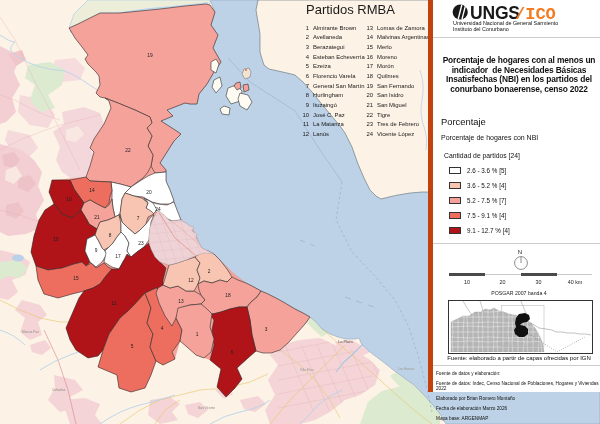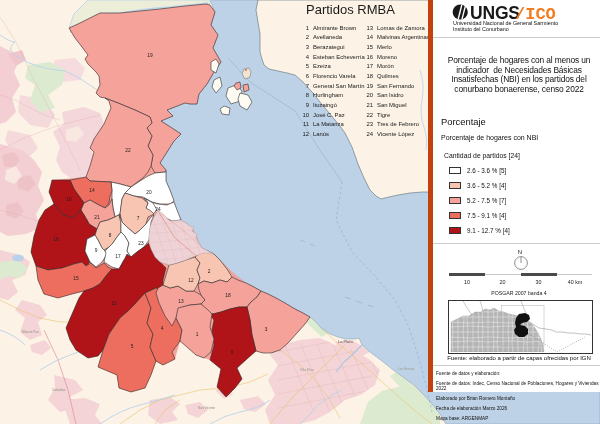--- a/index.html
+++ b/index.html
@@ -10,21 +10,21 @@
 #rmba h3{margin:0 0 6px 10px;font-size:13px;font-weight:normal}
 #rmba .cols{display:flex}
 #rmba .c1{width:64px}
 #rmba .row{display:flex;height:9.65px;align-items:center}
 #rmba .n{width:13px;text-align:right;font-size:5.9px;padding-right:4px;flex:none}
 #rmba .t{font-size:5.9px;white-space:nowrap}
 #panel{position:absolute;left:428px;top:0;width:172px;height:392px;background:#ffffff;border-left:5px solid #c2410c;box-sizing:border-box}
 .divider{position:absolute;left:0;width:172px;border-top:1px solid #ccc}
 #logo{position:absolute;left:19px;top:2px}
 #subt{position:absolute;left:20px;top:19.5px;font-size:5.4px;line-height:6.6px;color:#111}
-#title{position:absolute;left:4px;top:56px;width:164px;font-size:8.4px;line-height:9.5px;font-weight:normal;text-align:center;color:#111;letter-spacing:-0.15px}
+#title{position:absolute;left:4px;top:56px;width:164px;font-size:8.4px;line-height:9.5px;font-weight:bold;text-align:center;color:#111;letter-spacing:-0.15px}
 #refs{position:absolute;left:8px;top:116px;font-size:9.4px;color:#111}
 #porc{position:absolute;left:8px;top:134px;font-size:7px;color:#111}
 #cant{position:absolute;left:11px;top:152px;font-size:6.8px;color:#111}
 .lrow{position:absolute;left:16px;height:7px;display:flex;align-items:center}
 .sw{width:10px;height:5.8px;border:0.7px solid #333;margin-right:6px}
 .lrow span{font-size:6.3px;color:#111}
 #north{position:absolute;left:0;top:246px;width:172px;text-align:center}
 #sbar{position:absolute;left:16px;top:273px;width:143px}
 #sbarline{position:relative;height:3px}
 #slabels{position:relative;height:8px;font-size:5.4px;color:#222}

